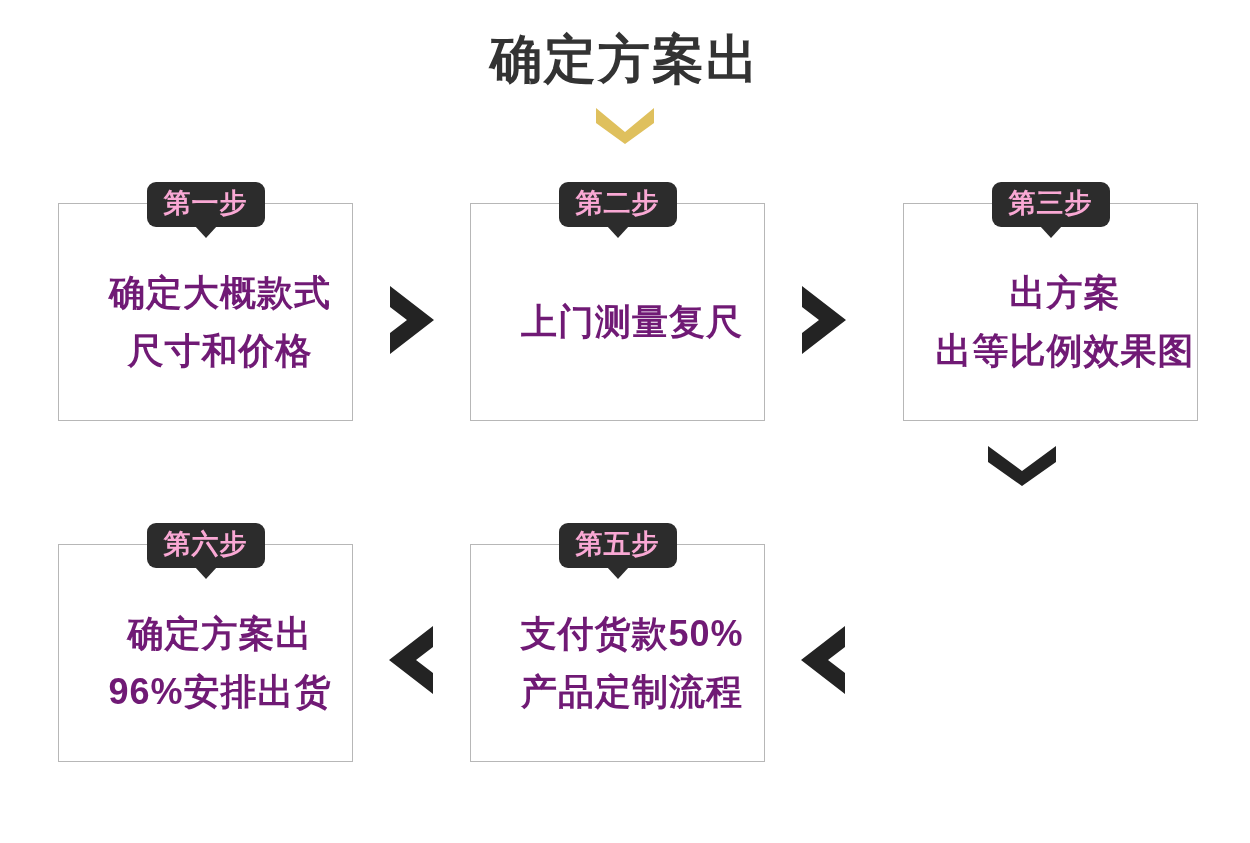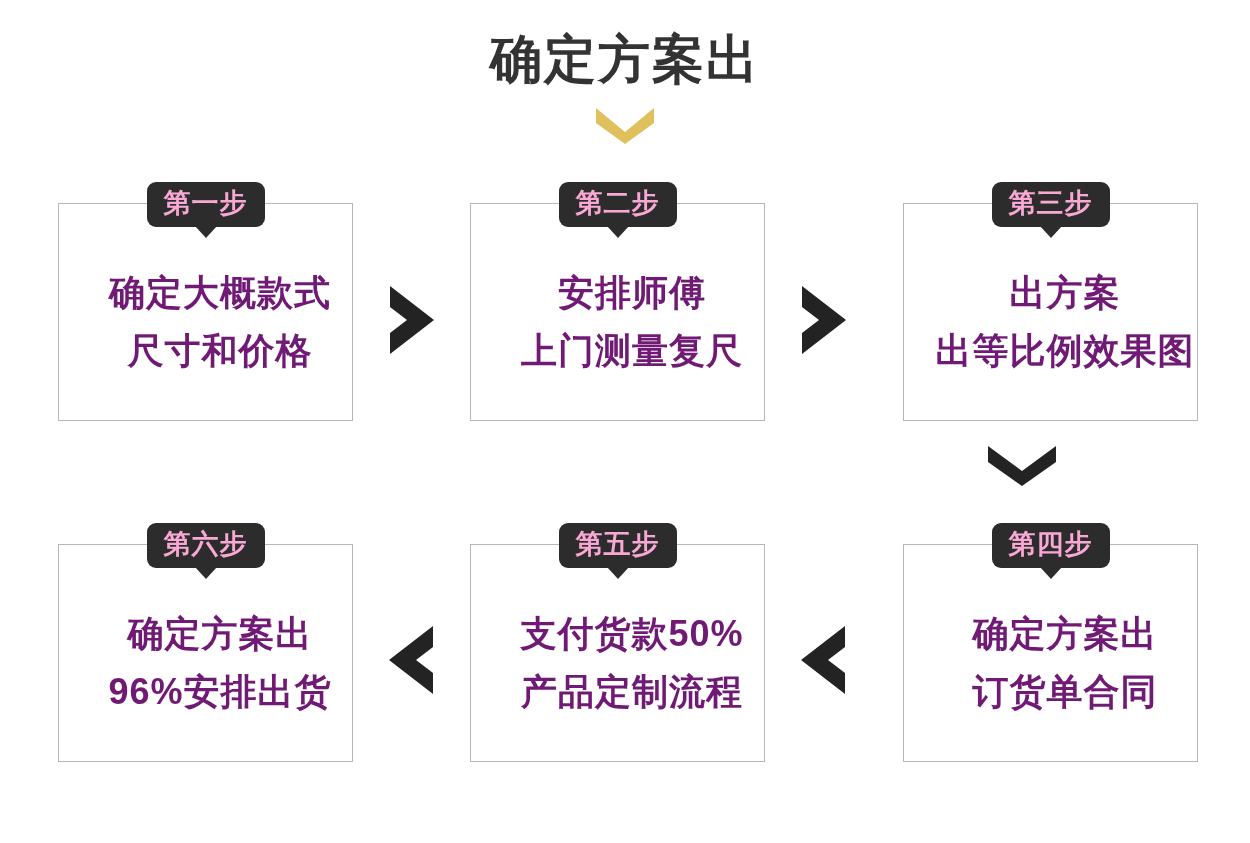--- a/index.html
+++ b/index.html
@@ -177,21 +177,20 @@
         <div class="card-line">尺寸和价格</div>
       </div>
     </div>
 
     <div class="step-card col-1">
       <div class="step-badge">
         <span class="badge-label">第二步</span>
         <span class="badge-tail"></span>
       </div>
       <div class="card-text">
-        <div class="card-line">安排师傅</div>
         <div class="card-line">上门测量复尺</div>
       </div>
     </div>
 
     <div class="step-card col-2">
       <div class="step-badge">
         <span class="badge-label">第三步</span>
         <span class="badge-tail"></span>
       </div>
       <div class="card-text">
@@ -218,30 +217,20 @@
       <div class="step-badge">
         <span class="badge-label">第五步</span>
         <span class="badge-tail"></span>
       </div>
       <div class="card-text">
         <div class="card-line">支付货款50%</div>
         <div class="card-line">产品定制流程</div>
       </div>
     </div>
 
-    <div class="step-card col-2">
-      <div class="step-badge">
-        <span class="badge-label">第四步</span>
-        <span class="badge-tail"></span>
-      </div>
-      <div class="card-text">
-        <div class="card-line">确定方案出</div>
-        <div class="card-line">订货单合同</div>
-      </div>
-    </div>
   </div>
 
   <div class="connector conn-h conn-r1">
     <svg viewBox="0 0 58 74">
       <path d="M8 3 L52 37 L8 71 L8 50 L25 37 L8 24 Z" fill="#232323"></path>
     </svg>
   </div>
 
   <div class="connector conn-h conn-r2">
     <svg viewBox="0 0 58 74">

